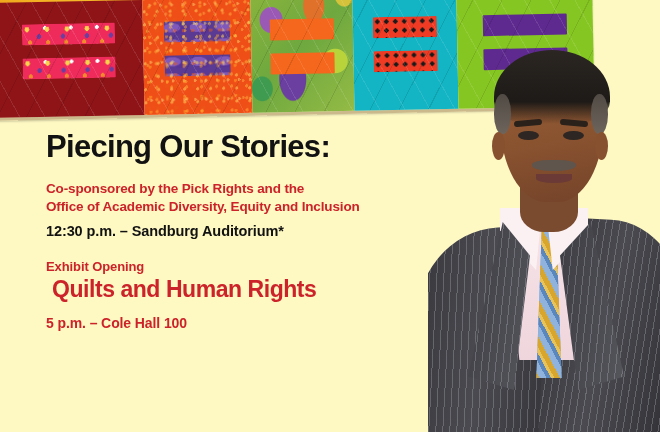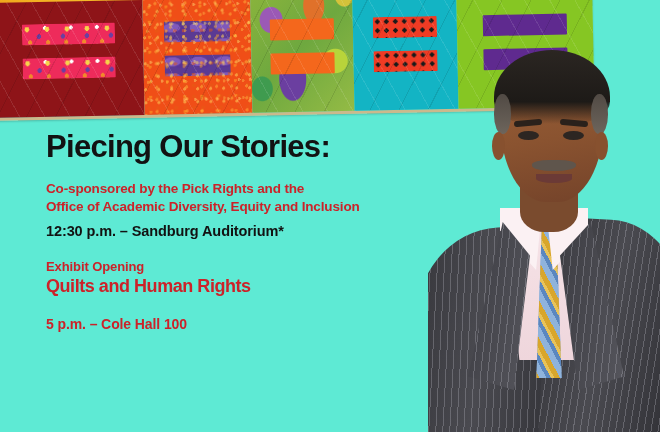--- a/index.html
+++ b/index.html
@@ -7,21 +7,21 @@
     padding: 0;
     background: #ffffff;
   }
   body {
     font-family: "Liberation Sans", sans-serif;
   }
   #poster {
     position: relative;
     width: 660px;
     height: 432px;
-    background: #5eead4;
+    background: #fef9c3;
     overflow: hidden;
   }
 
   
   #quilt-banner {
     position: absolute;
     left: -8px;
     top: -14px;
     width: 600px;
     height: 132px;
@@ -275,29 +275,29 @@
     letter-spacing: -0.1px;
   }
   .t-exh-label {
     margin: 20px 0 0 0;
     font-size: 13px;
     font-weight: bold;
     color: #cc2229;
     letter-spacing: -0.1px;
   }
   .t-exh-title {
-    margin: 3px 0 0 0;
-    font-size: 18px;
+    margin: 3px 0 0 6px;
+    font-size: 23px;
     font-weight: bold;
     color: #cc2229;
     letter-spacing: -0.45px;
     line-height: 1.1;
   }
   .t-exh-venue {
-    margin: 19px 0 0 0;
+    margin: 12px 0 0 0;
     font-size: 14px;
     font-weight: bold;
     color: #cc2229;
     letter-spacing: -0.1px;
   }
 </style>
 </head>
 <body>
 
 <div id="poster">

